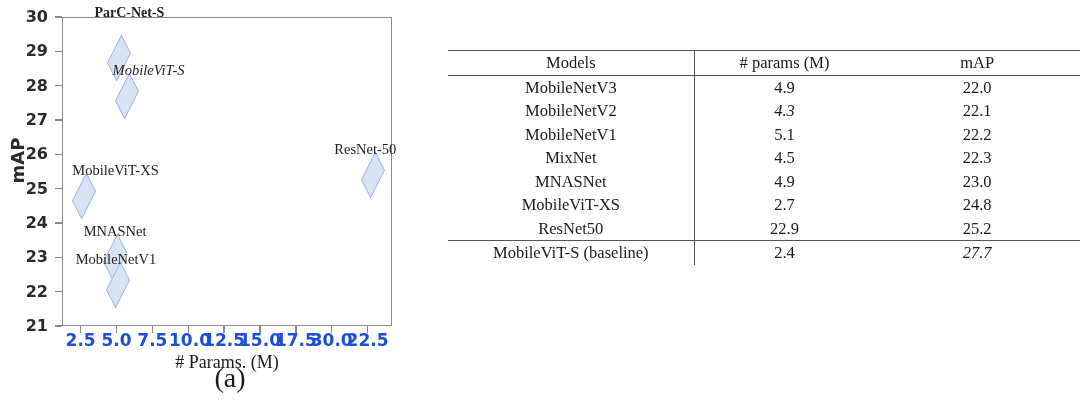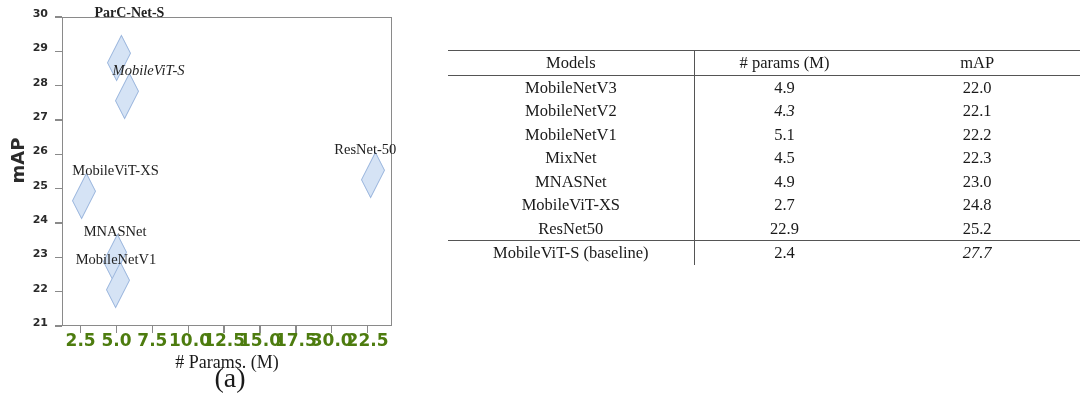--- a/index.html
+++ b/index.html
@@ -17,28 +17,28 @@
   #panel-a{position:absolute;left:0;top:0;width:440px;height:409px;}
   #plot-frame{
     position:absolute;left:62px;top:17px;width:330px;height:309px;
     border:1.5px solid #8a8a8a;
     box-sizing:border-box;
     background:#fff;
   }
   .ytick-label{
     position:absolute;right:0;width:34px;text-align:right;
     font-family:"DejaVu Sans", sans-serif;
-    font-weight:bold;font-size:11px;color:#2b2b2b;
+    font-weight:bold;font-size:16px;color:#2b2b2b;
     transform:translateY(-10px);
   }
   .ytick-mark{position:absolute;left:55px;width:7px;height:1.5px;background:#8a8a8a;}
   .xtick-label{
     position:absolute;top:330px;width:56px;text-align:center;
     font-family:"DejaVu Sans", sans-serif;
-    font-weight:bold;font-size:17px;color:#4d7c0f;
+    font-weight:bold;font-size:17px;color:#1d4ed8;
   }
   .xtick-mark{position:absolute;top:326px;width:1.5px;height:7px;background:#8a8a8a;}
   #ylabel{
     position:absolute;left:-18px;top:150px;width:70px;text-align:center;
     font-family:"DejaVu Sans", sans-serif;
     font-weight:bold;font-size:18px;color:#2b2b2b;
     transform:rotate(-90deg);transform-origin:center center;
   }
   #xlabel{
     position:absolute;left:62px;top:352px;width:330px;text-align:center;

